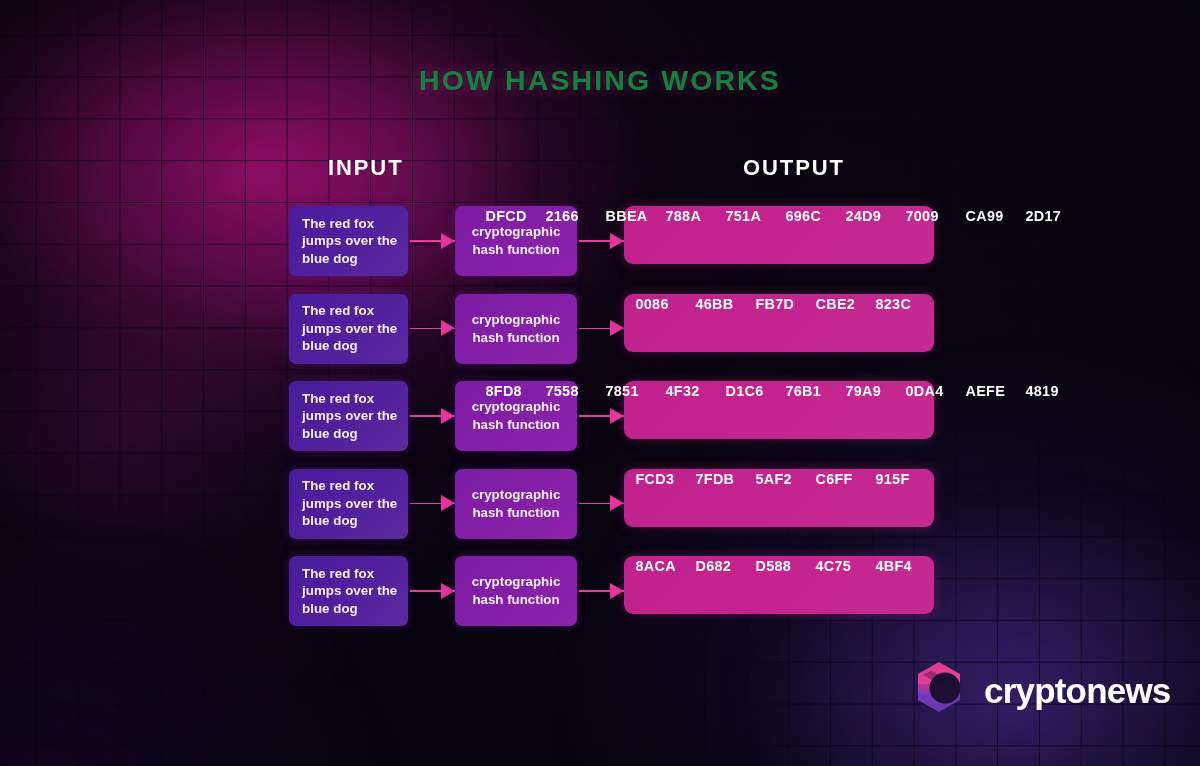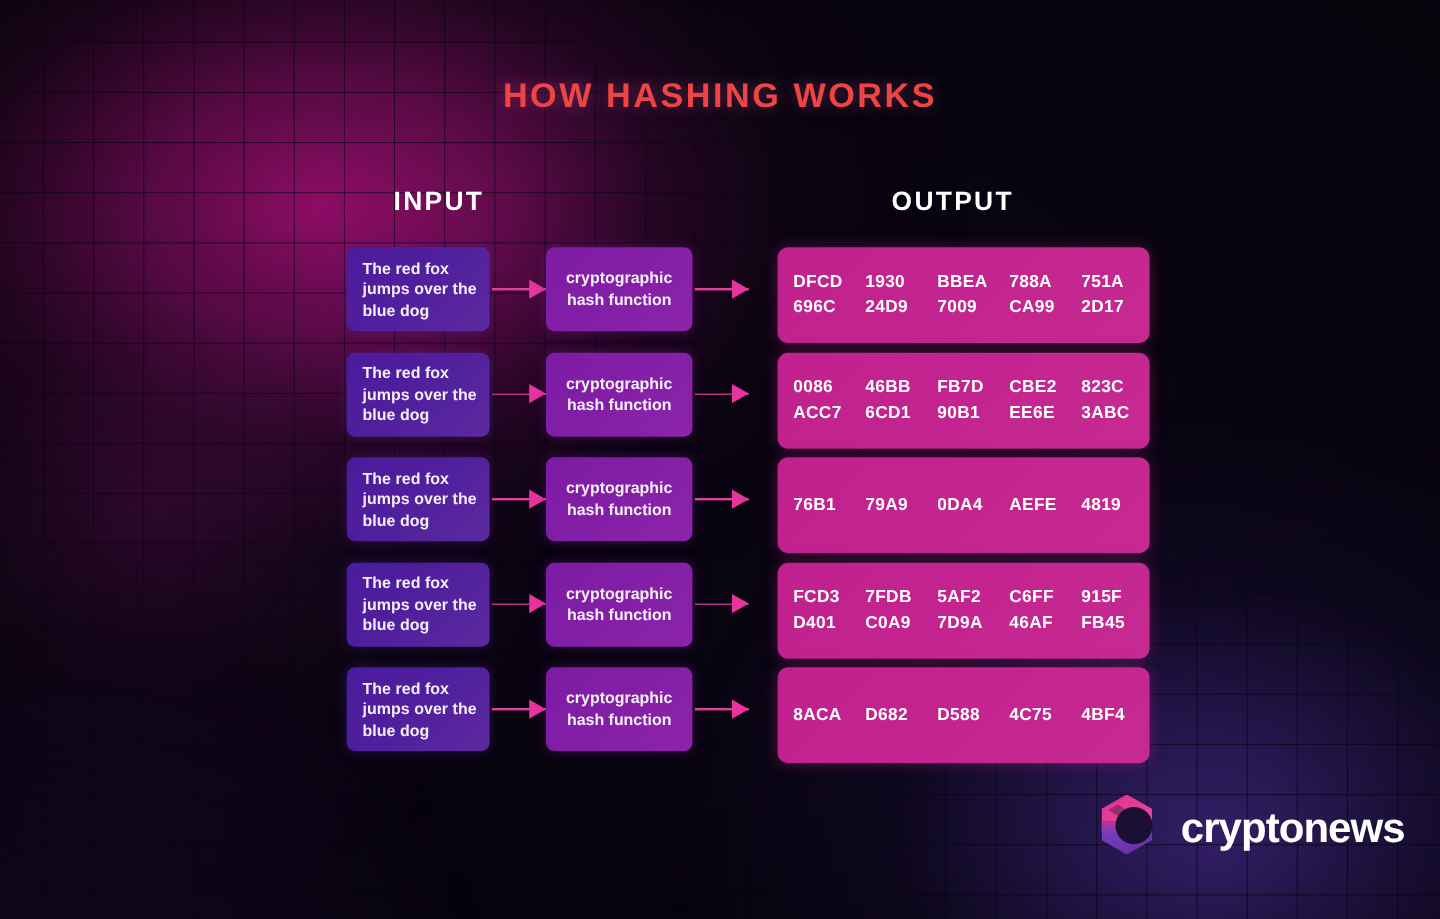--- a/index.html
+++ b/index.html
@@ -82,21 +82,21 @@
         rgba(0,0,0,0) 40%, rgba(0,0,0,0.35) 100%);
   }
 
   
   .content { position: relative; width: 100%; height: 100%; }
 
   .title {
     position: absolute;
     top: 64px; left: 0; width: 1200px;
     text-align: center;
-    color: #ef4444;
+    color: #15803d;
     font-size: 28.5px;
     font-weight: bold;
     letter-spacing: 2.1px;
     text-shadow: 0 0 14px rgba(255, 120, 200, 0.30);
   }
 
   .col-label {
     position: absolute;
     color: #ffffff;
     font-size: 22px;
@@ -151,29 +151,28 @@
     font-size: 13.3px;
     font-weight: bold;
     line-height: 17.6px;
     text-align: center;
   }
 
   
   .box-output {
     position: absolute;
     left: 612px; top: 0;
-    width: 310px; height: 80px;
+    width: 310px; height: 58px;
     border-radius: 9px;
     background: linear-gradient(135deg, #c0218c 0%, #c4248f 50%, #c62a92 100%);
     display: flex;
-    flex-direction: column;
+    flex-direction: row;
     justify-content: center;
     padding-left: 13px;
     box-shadow: 0 0 12px rgba(196, 36, 143, 0.32);
-    margin-left: 24px;
   }
   .hash-line {
     display: flex;
     color: #ffffff;
     font-size: 14.4px;
     font-weight: bold;
     line-height: 21px;
     letter-spacing: 0.3px;
   }
   .hash-line .grp {
@@ -256,21 +255,21 @@
           <div class="box-hash">
             <span>cryptographic hash function</span>
           </div>
           <div class="arrow a2">
             <div class="shaft"></div>
             <div class="head"></div>
           </div>
           <div class="box-output">
             <div class="hash-line">
               <span class="grp">DFCD</span>
-              <span class="grp">1930</span>
+              <span class="grp">2166</span>
               <span class="grp">BBEA</span>
               <span class="grp">788A</span>
               <span class="grp">751A</span>
             </div>
             <div class="hash-line">
               <span class="grp">696C</span>
               <span class="grp">24D9</span>
               <span class="grp">7009</span>
               <span class="grp">CA99</span>
               <span class="grp">2D17</span>
@@ -293,45 +292,45 @@
             <div class="head"></div>
           </div>
           <div class="box-output">
             <div class="hash-line">
               <span class="grp">0086</span>
               <span class="grp">46BB</span>
               <span class="grp">FB7D</span>
               <span class="grp">CBE2</span>
               <span class="grp">823C</span>
             </div>
-            <div class="hash-line">
-              <span class="grp">ACC7</span>
-              <span class="grp">6CD1</span>
-              <span class="grp">90B1</span>
-              <span class="grp">EE6E</span>
-              <span class="grp">3ABC</span>
-            </div>
           </div>
         </div>
         <div class="row">
           <div class="box-input">
             <span>The red fox jumps over the blue dog</span>
           </div>
           <div class="arrow a1">
             <div class="shaft"></div>
             <div class="head"></div>
           </div>
           <div class="box-hash">
             <span>cryptographic hash function</span>
           </div>
           <div class="arrow a2">
             <div class="shaft"></div>
             <div class="head"></div>
           </div>
           <div class="box-output">
+            <div class="hash-line">
+              <span class="grp">8FD8</span>
+              <span class="grp">7558</span>
+              <span class="grp">7851</span>
+              <span class="grp">4F32</span>
+              <span class="grp">D1C6</span>
+            </div>
             <div class="hash-line">
               <span class="grp">76B1</span>
               <span class="grp">79A9</span>
               <span class="grp">0DA4</span>
               <span class="grp">AEFE</span>
               <span class="grp">4819</span>
             </div>
           </div>
         </div>
         <div class="row">
@@ -349,27 +348,20 @@
             <div class="shaft"></div>
             <div class="head"></div>
           </div>
           <div class="box-output">
             <div class="hash-line">
               <span class="grp">FCD3</span>
               <span class="grp">7FDB</span>
               <span class="grp">5AF2</span>
               <span class="grp">C6FF</span>
               <span class="grp">915F</span>
-            </div>
-            <div class="hash-line">
-              <span class="grp">D401</span>
-              <span class="grp">C0A9</span>
-              <span class="grp">7D9A</span>
-              <span class="grp">46AF</span>
-              <span class="grp">FB45</span>
             </div>
           </div>
         </div>
         <div class="row">
           <div class="box-input">
             <span>The red fox jumps over the blue dog</span>
           </div>
           <div class="arrow a1">
             <div class="shaft"></div>
             <div class="head"></div>

